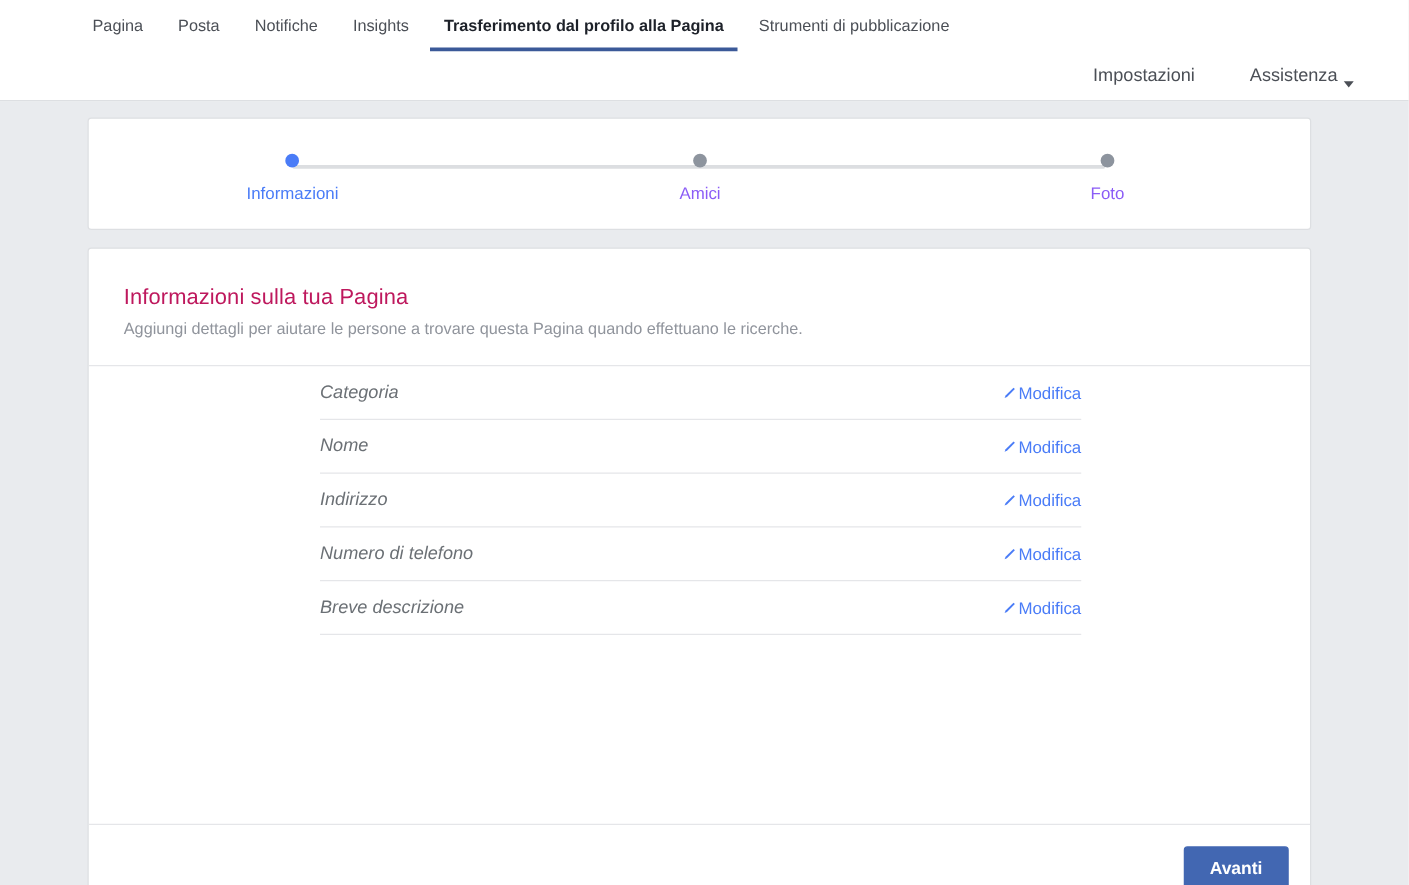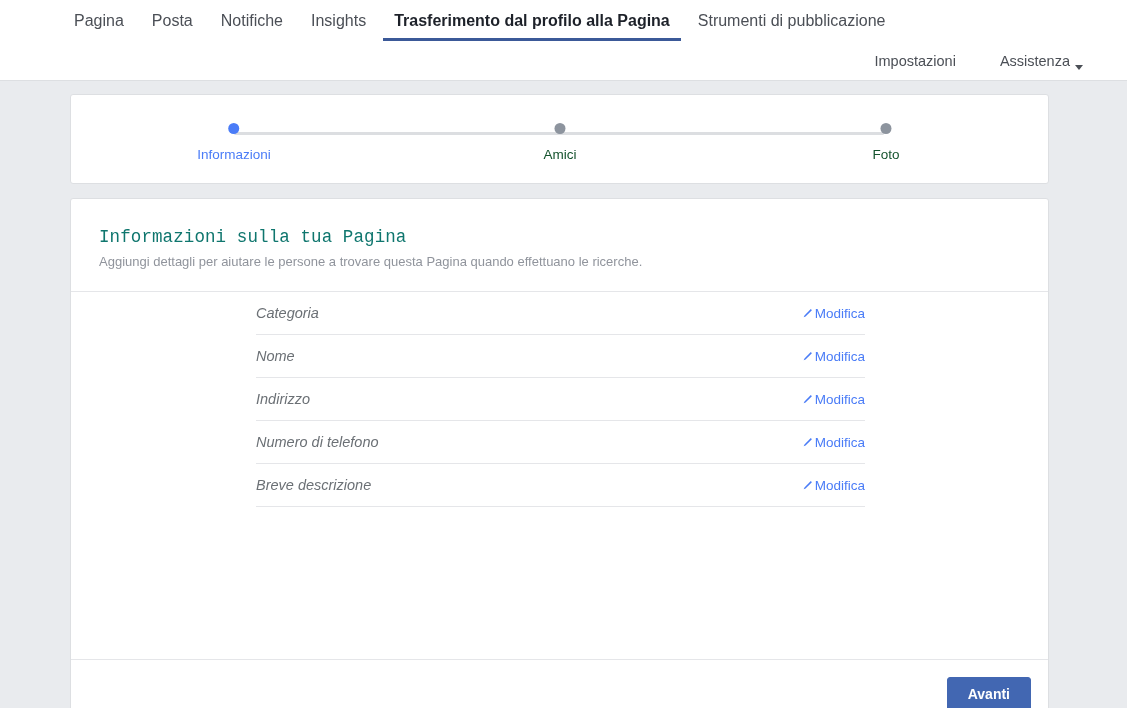--- a/index.html
+++ b/index.html
@@ -28,21 +28,21 @@
     align-items: flex-start;
     height: 41px;
     padding-left: 60px;
   }
   .nav-tab {
     position: relative;
     height: 41px;
     display: flex;
     align-items: center;
     padding: 0 14px;
-    font-size: 16px;
+    font-size: 13px;
     color: #4b4f56;
     cursor: pointer;
     white-space: nowrap;
   }
   .nav-tab.active {
     color: #1d2129;
     font-weight: bold;
   }
   .nav-tab.active::after {
     content: "";
@@ -128,40 +128,39 @@
     height: 11px;
     border-radius: 50%;
     background: #8d949e;
     position: relative;
     z-index: 2;
   }
   .step.active .step-dot { background: #4a7cf7; }
   .step-label {
     margin-top: 13px;
     font-size: 13.5px;
-    color: #14532d;
+    color: #8b5cf6;
     white-space: nowrap;
   }
   .step.active .step-label { color: #4a7cf7; }
 
   
   .card-main {
     min-height: 530px;
     display: flex;
     flex-direction: column;
   }
   .card-head {
     padding: 28px 0 22px 28px;
   }
   .card-title {
     font-size: 17.5px;
-    color: #0f766e;
+    color: #be185d;
     font-weight: normal;
     letter-spacing: 0.1px;
-    font-family: Liberation Mono, monospace;
   }
   .card-sub {
     margin-top: 7px;
     font-size: 13px;
     color: #90949c;
   }
   .card-divider {
     height: 1px;
     background: #e5e6e9;
     width: 100%;

